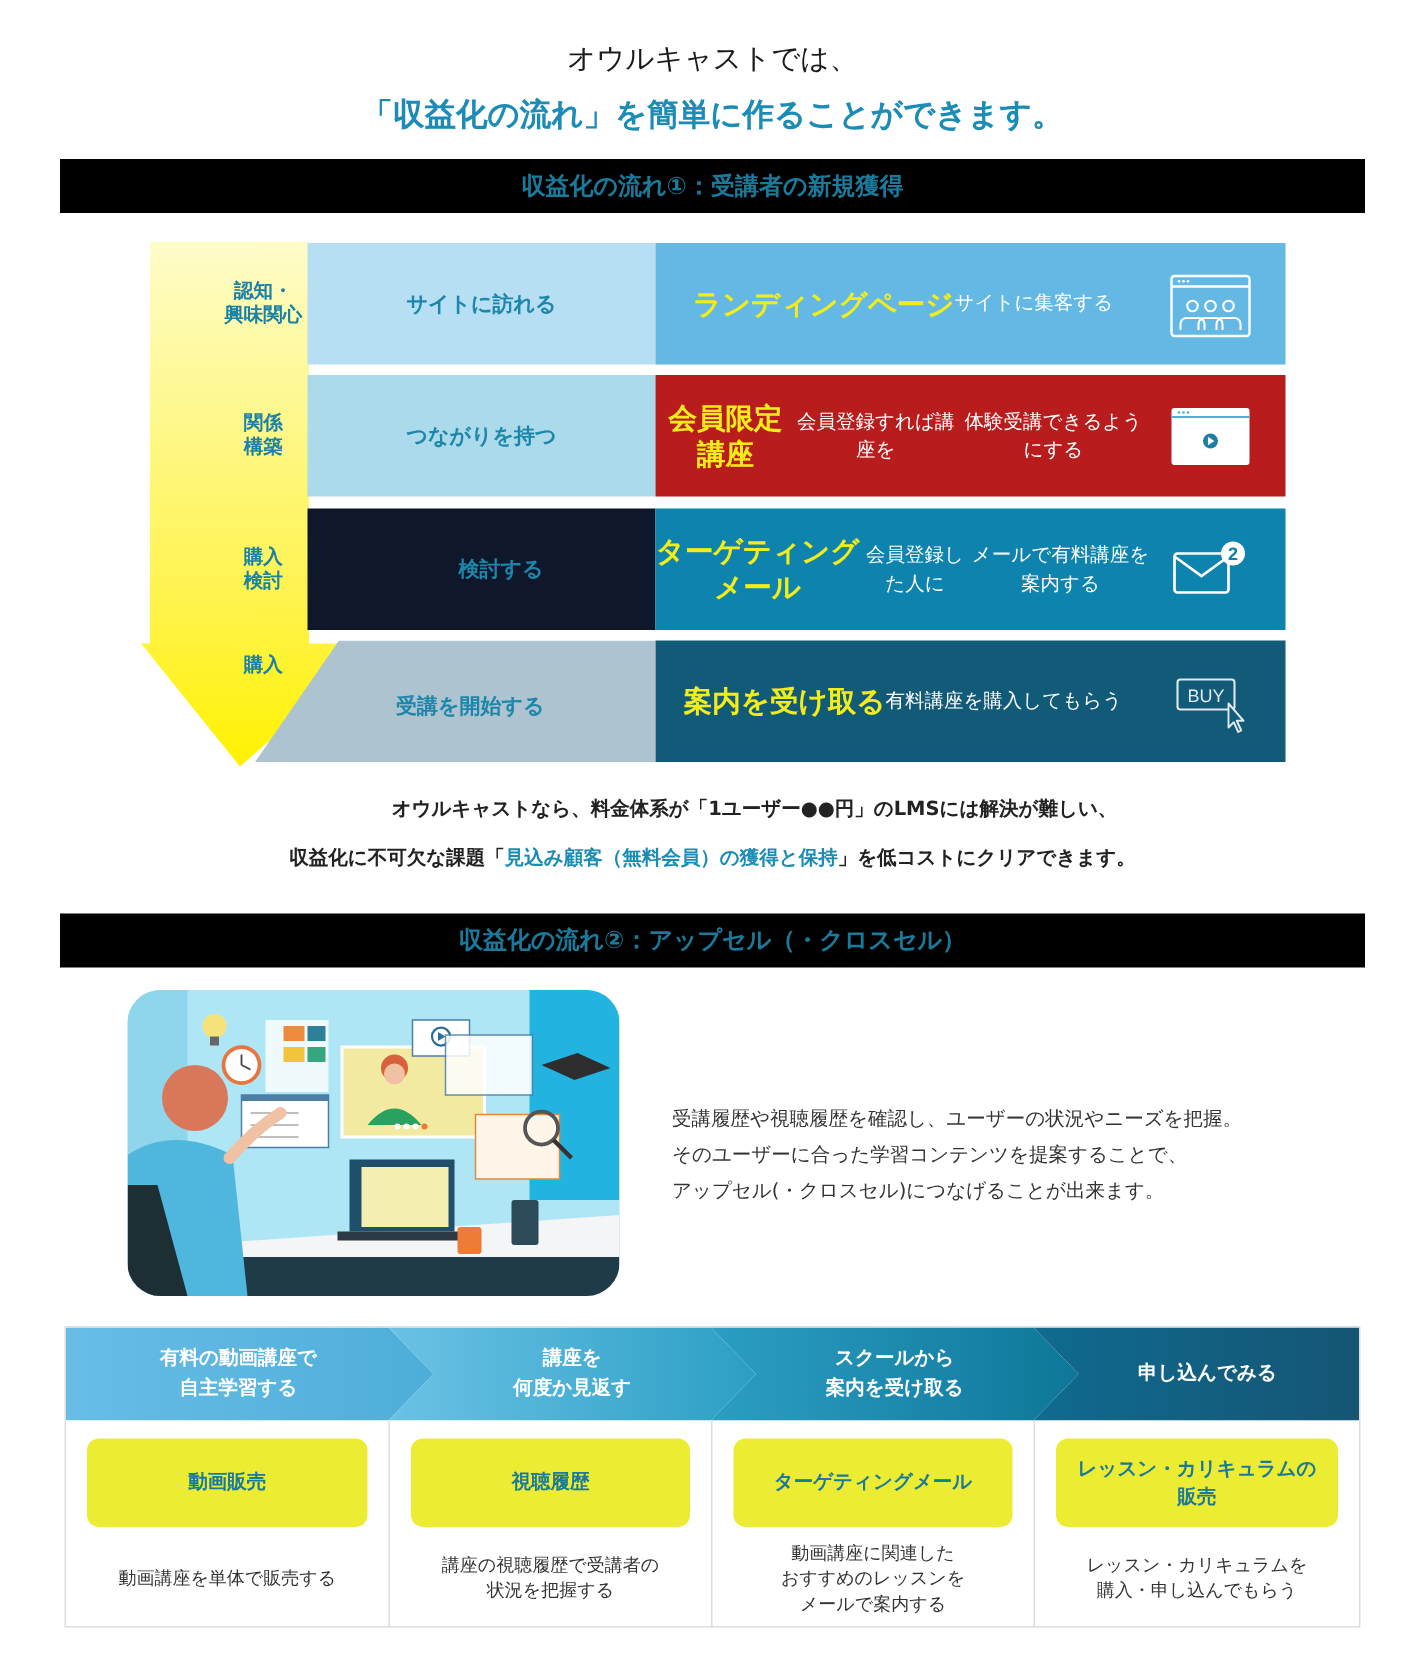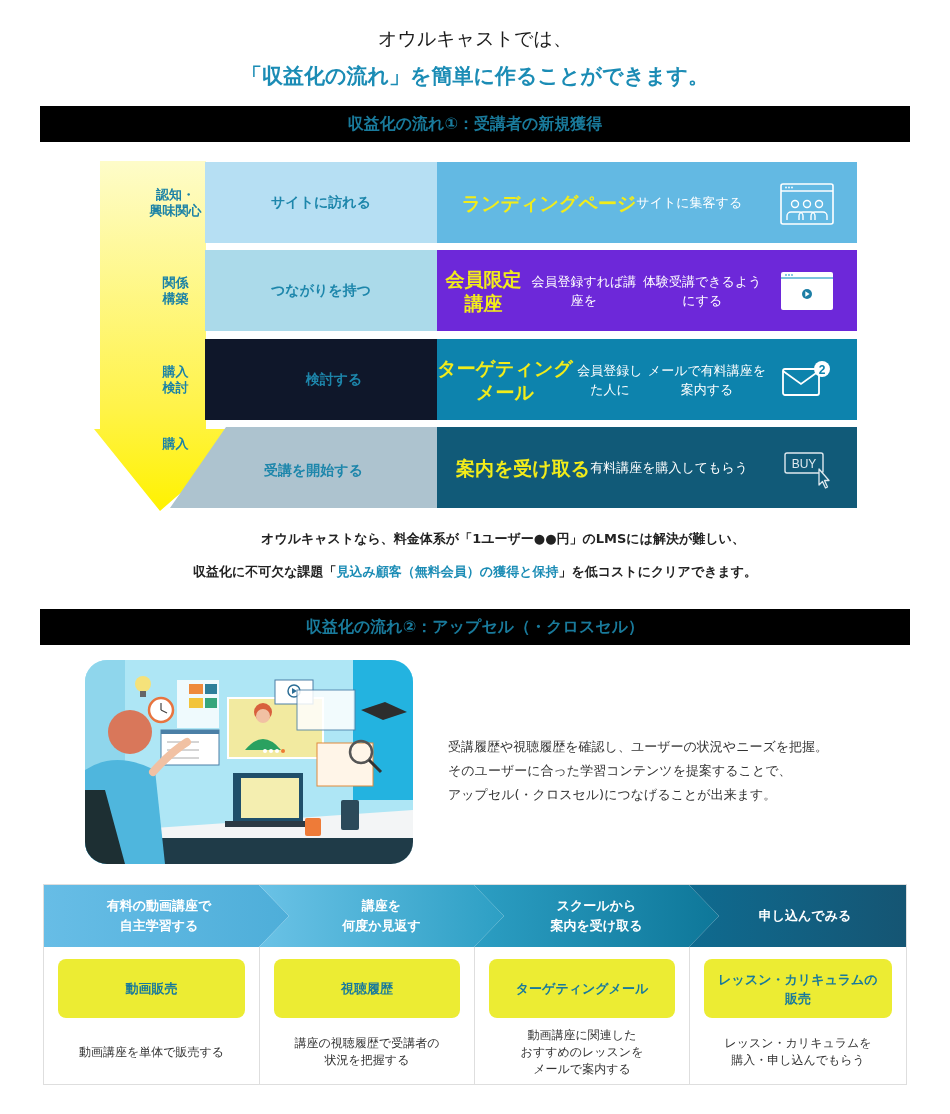--- a/index.html
+++ b/index.html
@@ -75,21 +75,21 @@
       <circle cx="42" cy="26" r="3.5" fill="none" stroke="#fff" stroke-width="1.4"></circle>
       <path d="M10 42 v-4 a4 4 0 0 1 4 -4 h8 a4 4 0 0 1 4 4 v4 M22 42 v-4 a4 4 0 0 1 4 -4 h8 a4 4 0 0 1 4 4 v4 M34 42 v-4 a4 4 0 0 1 4 -4 h8 a4 4 0 0 1 4 4 v4" fill="none" stroke="#fff" stroke-width="1.4"></path>
     </svg>
   </div>
 
   <div class="stage" style="top:275px;">
     <div>関係</div>
     <div>構築</div>
   </div>
   <div class="row-mid" style="top:250px;background:#abdaea;">つながりを持つ</div>
-  <div class="row-right" style="top:250px;background:#6d28d9;">
+  <div class="row-right" style="top:250px;background:#b91c1c;">
     <div class="rr-text">
       <div class="rr-title">会員限定講座</div>
       <div class="rr-desc">会員登録すれば講座を</div>
       <div class="rr-desc">体験受講できるようにする</div>
     </div>
     <svg class="rr-icon" viewBox="0 0 60 50">
       <rect x="4" y="6" width="52" height="38" rx="2" fill="#fff"></rect>
       <line x1="4" y1="12" x2="56" y2="12" stroke="#4fb0d2" stroke-width="1.4"></line>
       <circle cx="9" cy="9" r="0.9" fill="#4fb0d2"></circle>
         <circle cx="12" cy="9" r="0.9" fill="#4fb0d2"></circle>

